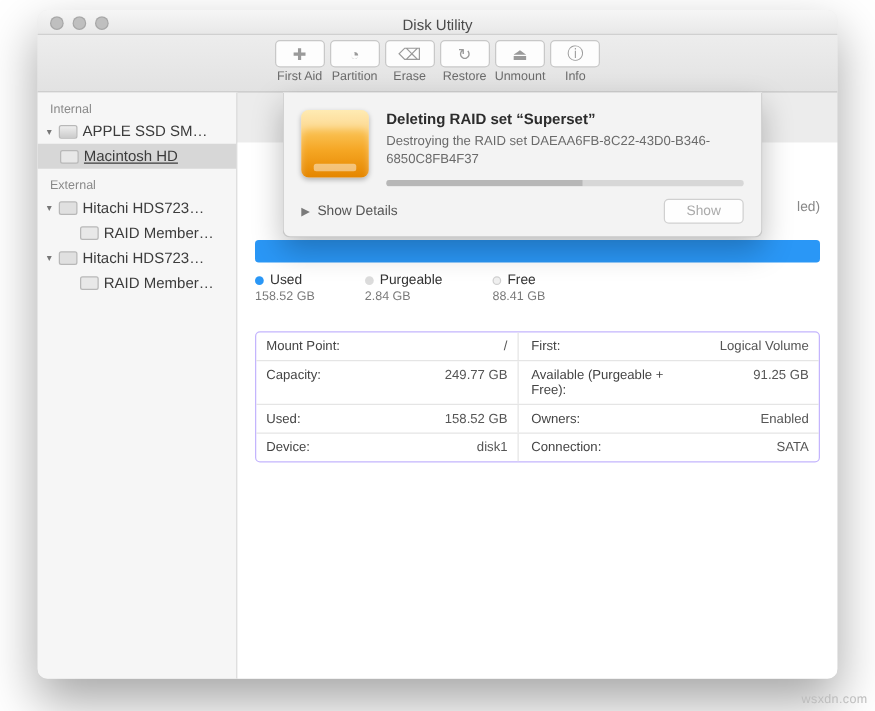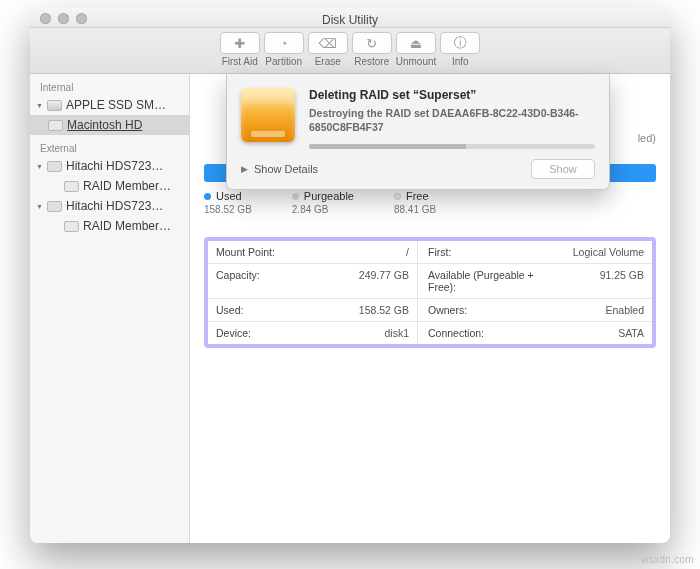--- a/index.html
+++ b/index.html
@@ -19,49 +19,49 @@
 .sb-item { display: flex; align-items: center; padding: 3px 6px 3px 6px; gap: 4px; }
 .sb-item.sel { background: #d7d7d7; }
 .sb-item.l2 { padding-left: 18px; text-decoration: underline; }
 .sb-item.l3 { padding-left: 34px; }
 .tri { width: 7px; display: inline-flex; justify-content: center; color: #767676; font-size: 8px; }
 .dicon { width: 15px; height: 11px; background: #d9d9d9; border: 1px solid #b8b8b8; border-radius: 2px; flex-shrink: 0; }
 .dicon.ssd { background: linear-gradient(#eee,#ccc); }
 .dicon.hdd { background: #e0e0e0; }
 .dicon.vol { background: #e8e8e8; }
 .sb-txt { white-space: nowrap; overflow: hidden; text-overflow: ellipsis; flex: 1; }
-.main { flex: 1; background: #fff; position: relative; padding: 28px 14px; font-size: 11px; color: #3a3a3a; }
+.main { flex: 1; background: #fff; position: relative; padding: 16px 14px; font-size: 11px; color: #3a3a3a; margin-top: 40px; }
 .hdrrow { display: flex; align-items: center; gap: 10px; margin-bottom: 18px; }
 .volicon { width: 44px; height: 44px; border-radius: 6px; background: radial-gradient(circle at 50% 40%, #ffd976 0%, #f7a51f 60%, #e58600 100%); box-shadow: inset 0 -6px 10px rgba(0,0,0,0.15); }
 .volname { font-size: 17px; font-weight: 500; color: #2b2b2b; }
 .volsub { font-size: 11px; color: #888; }
 .bar { height: 18px; background: #2a97f6; border-radius: 3px; width: 100%; margin-bottom: 8px; }
 .stats { display: flex; gap: 40px; margin-bottom: 22px; }
 .stat { display: flex; flex-direction: column; gap: 2px; }
 .stat .dotrow { display: flex; align-items: center; gap: 5px; font-size: 11px; color: #333; }
 .dot { width: 7px; height: 7px; border-radius: 50%; }
 .dot.used { background: #2a97f6; }
 .dot.purge { background: #dcdcdc; }
 .dot.free { background: #f0f0f0; border: 1px solid #d0d0d0; }
 .stat .val { font-size: 10px; color: #7a7a7a; }
-.dtable { width: 100%; border: 4px solid #c4b5fd; border-radius: 4px; font-size: 10.5px; }
+.dtable { width: 100%; border: 1px solid #c4b5fd; border-radius: 4px; font-size: 10.5px; }
 .dtable .row { display: flex; border-bottom: 1px solid #e5e5e5; }
 .dtable .row:last-child { border-bottom: none; }
 .dtable .cell { padding: 5px 8px; }
 .dtable .k { width: 100px; color: #444; }
 .dtable .v { width: 110px; text-align: right; color: #555; border-right: 1px solid #e5e5e5; }
 .dtable .k2 { flex: 1; padding-left: 10px; color: #444; }
 .dtable .v2 { width: 100px; text-align: right; color: #555; }
 
 .sheet { position: absolute; left: 196px; top: 66px; width: 384px; background: #f3f3f3; border: 1px solid #c8c8c8; border-top: none; border-radius: 0 0 6px 6px; box-shadow: 0 10px 24px rgba(0,0,0,0.25); padding: 14px 14px 10px 14px; }
 .sheet-top { display: flex; gap: 14px; }
 .sheet-icon { width: 54px; height: 54px; border-radius: 6px; background: linear-gradient(#ffe08a, #f5a623 60%, #e58600); box-shadow: 0 2px 4px rgba(0,0,0,0.25), inset 0 15px 6px rgba(255,255,255,0.35); position: relative; flex-shrink: 0; }
 .sheet-icon::after { content:""; position:absolute; left:10px; right:10px; bottom:5px; height:6px; background:rgba(255,255,255,0.45); border-radius:2px; }
 .sheet-title { font-size: 12px; font-weight: 600; color: #2c2c2c; margin-bottom: 4px; }
-.sheet-msg { font-size: 10.5px; color: #6a6a6a; line-height: 1.35; font-weight: bold; }
+.sheet-msg { font-size: 10.5px; color: #6a6a6a; line-height: 1.35; }
 .progress { margin-top: 10px; height: 5px; background: #d7d7d7; border-radius: 3px; overflow: hidden; }
 .progress .fill { height: 100%; width: 55%; background: #b7b7b7; }
 .sheet-bottom { display: flex; align-items: center; margin-top: 10px; }
 .details { display: flex; align-items: center; gap: 6px; font-size: 11px; color: #555; cursor: default; }
 .details .chev { font-size: 9px; color: #7a7a7a; }
 .done { margin-left: auto; width: 64px; height: 20px; border-radius: 4px; background: #fefefe; border: 1px solid #d0d0d0; font-size: 11px; color: #aaa; display: flex; align-items: center; justify-content: center; }
 .watermark { position: absolute; right: 6px; bottom: 4px; font-size: 10px; color: #bdbdbd; letter-spacing: 0.3px; }
 </style>
 </head>
 <body>

